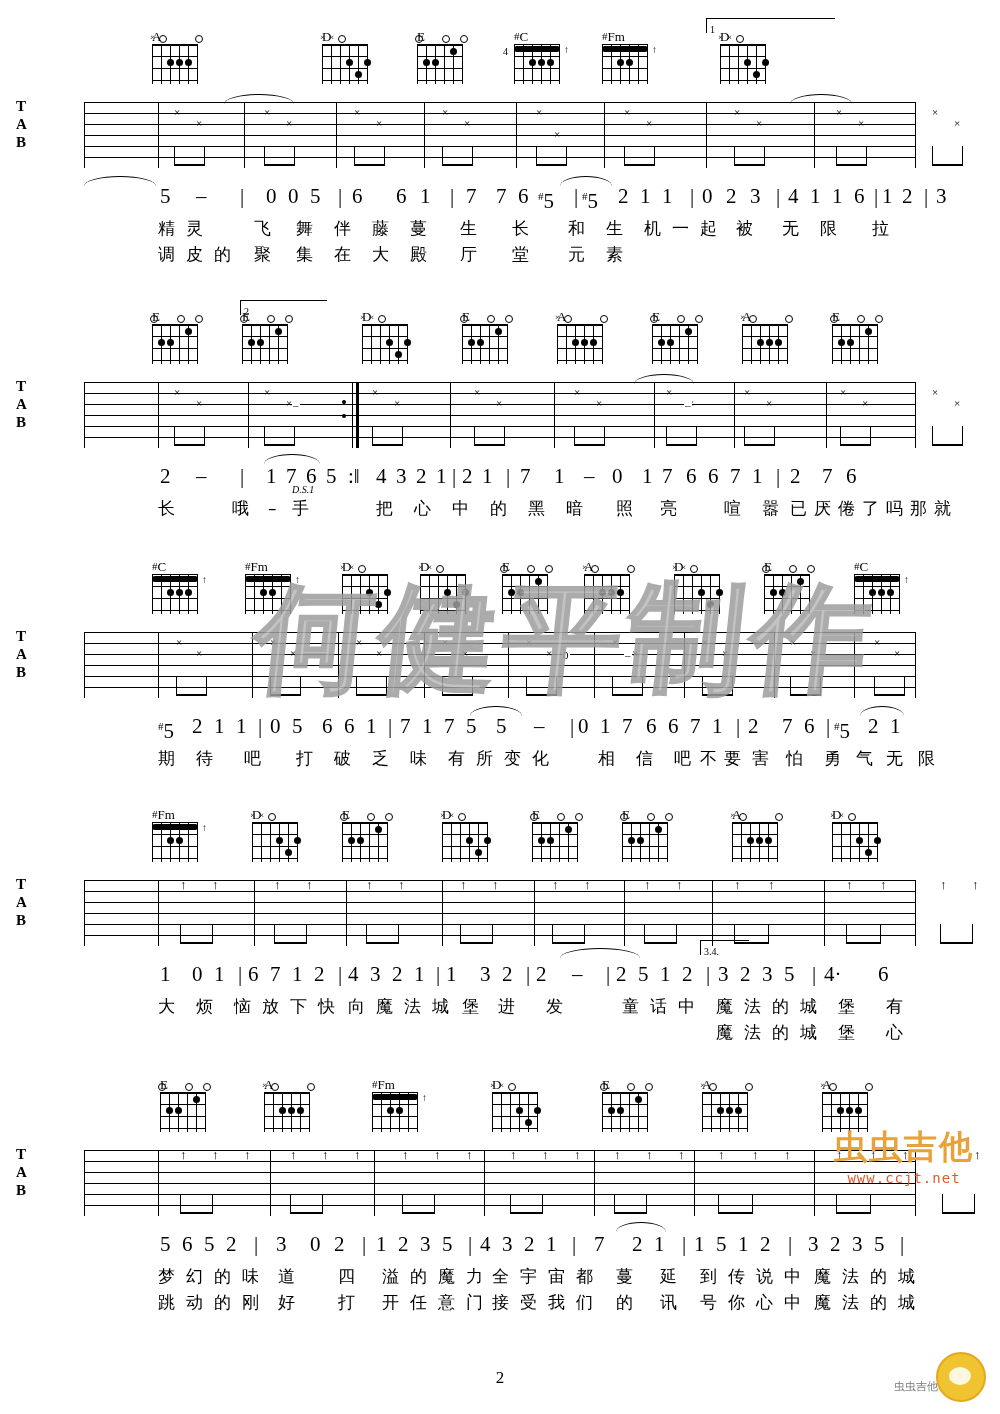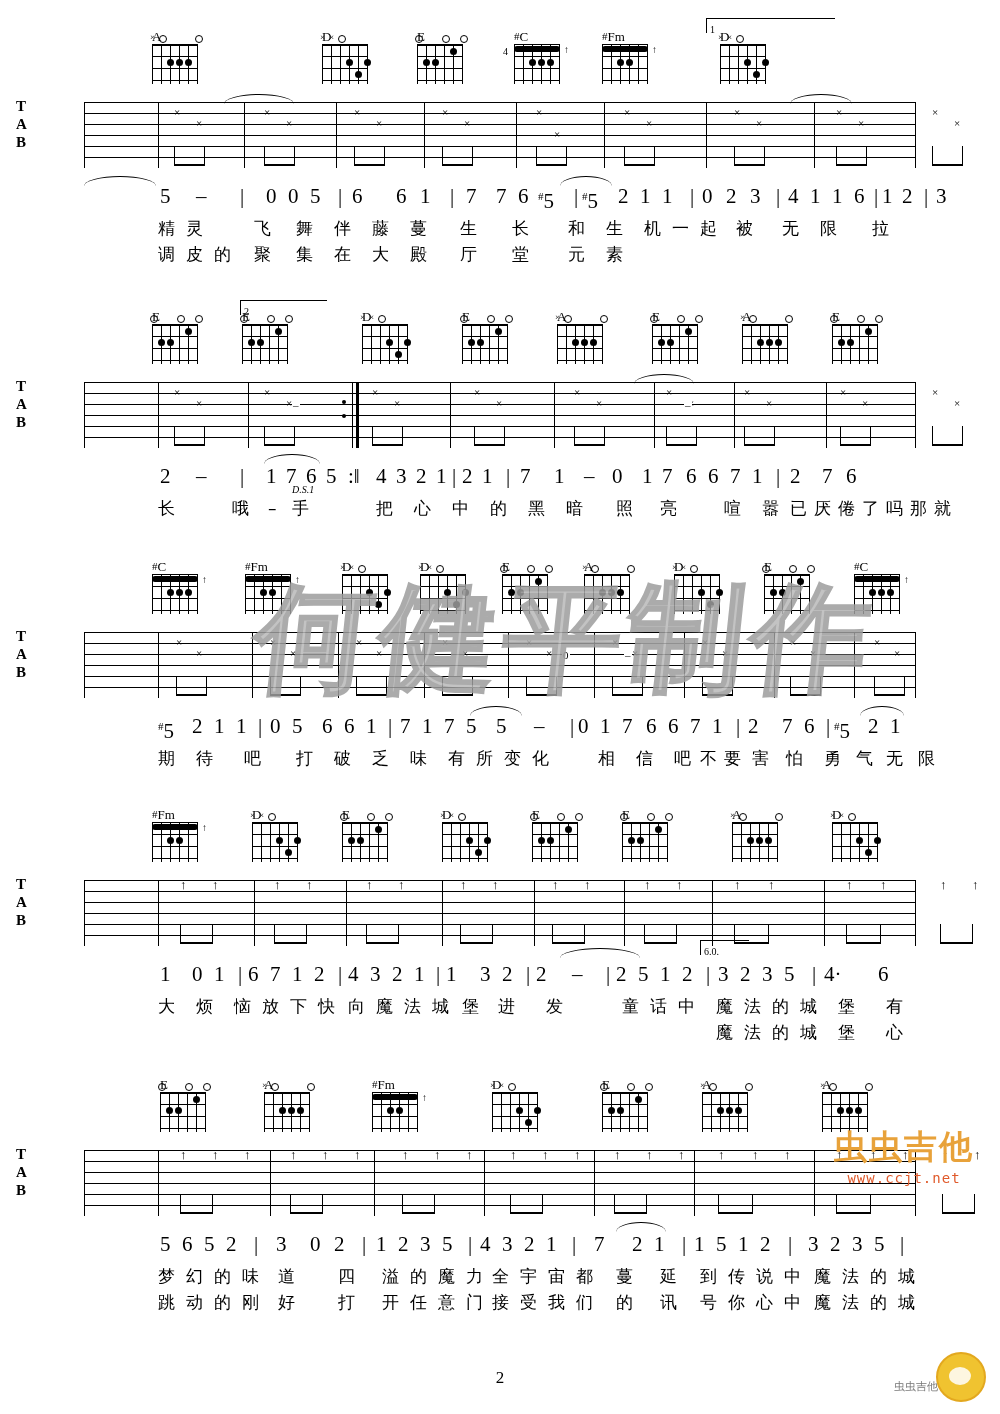--- a/index.html
+++ b/index.html
@@ -1273,21 +1273,21 @@
       <div class="mel" style="left:706px;top:6px">|</div>
       <div class="mel" style="left:718px;top:6px">3</div>
       <div class="mel" style="left:740px;top:6px">2</div>
       <div class="mel" style="left:762px;top:6px">3</div>
       <div class="mel" style="left:784px;top:6px">5</div>
       <div class="mel" style="left:812px;top:6px">|</div>
       <div class="mel" style="left:824px;top:6px">4·</div>
       <div class="mel" style="left:878px;top:6px">6</div>
       <div class="slur" style="left:560px;top:-10px;width:80px"></div>
       <div class="endingbox" style="left:700px;top:-18px;width:48px">
-        <span>6.0.</span>
+        <span>3.4.</span>
       </div>
     </div>
 
     <div class="lyricrow" id="lyr-4a">
         <div class="ly" style="left: 158px; top: 2px;">大</div>
         <div class="ly" style="left: 196px; top: 2px;">烦</div>
         <div class="ly" style="left: 234px; top: 2px;">恼</div>
         <div class="ly" style="left: 262px; top: 2px;">放</div>
         <div class="ly" style="left: 290px; top: 2px;">下</div>
         <div class="ly" style="left: 318px; top: 2px;">快</div>

